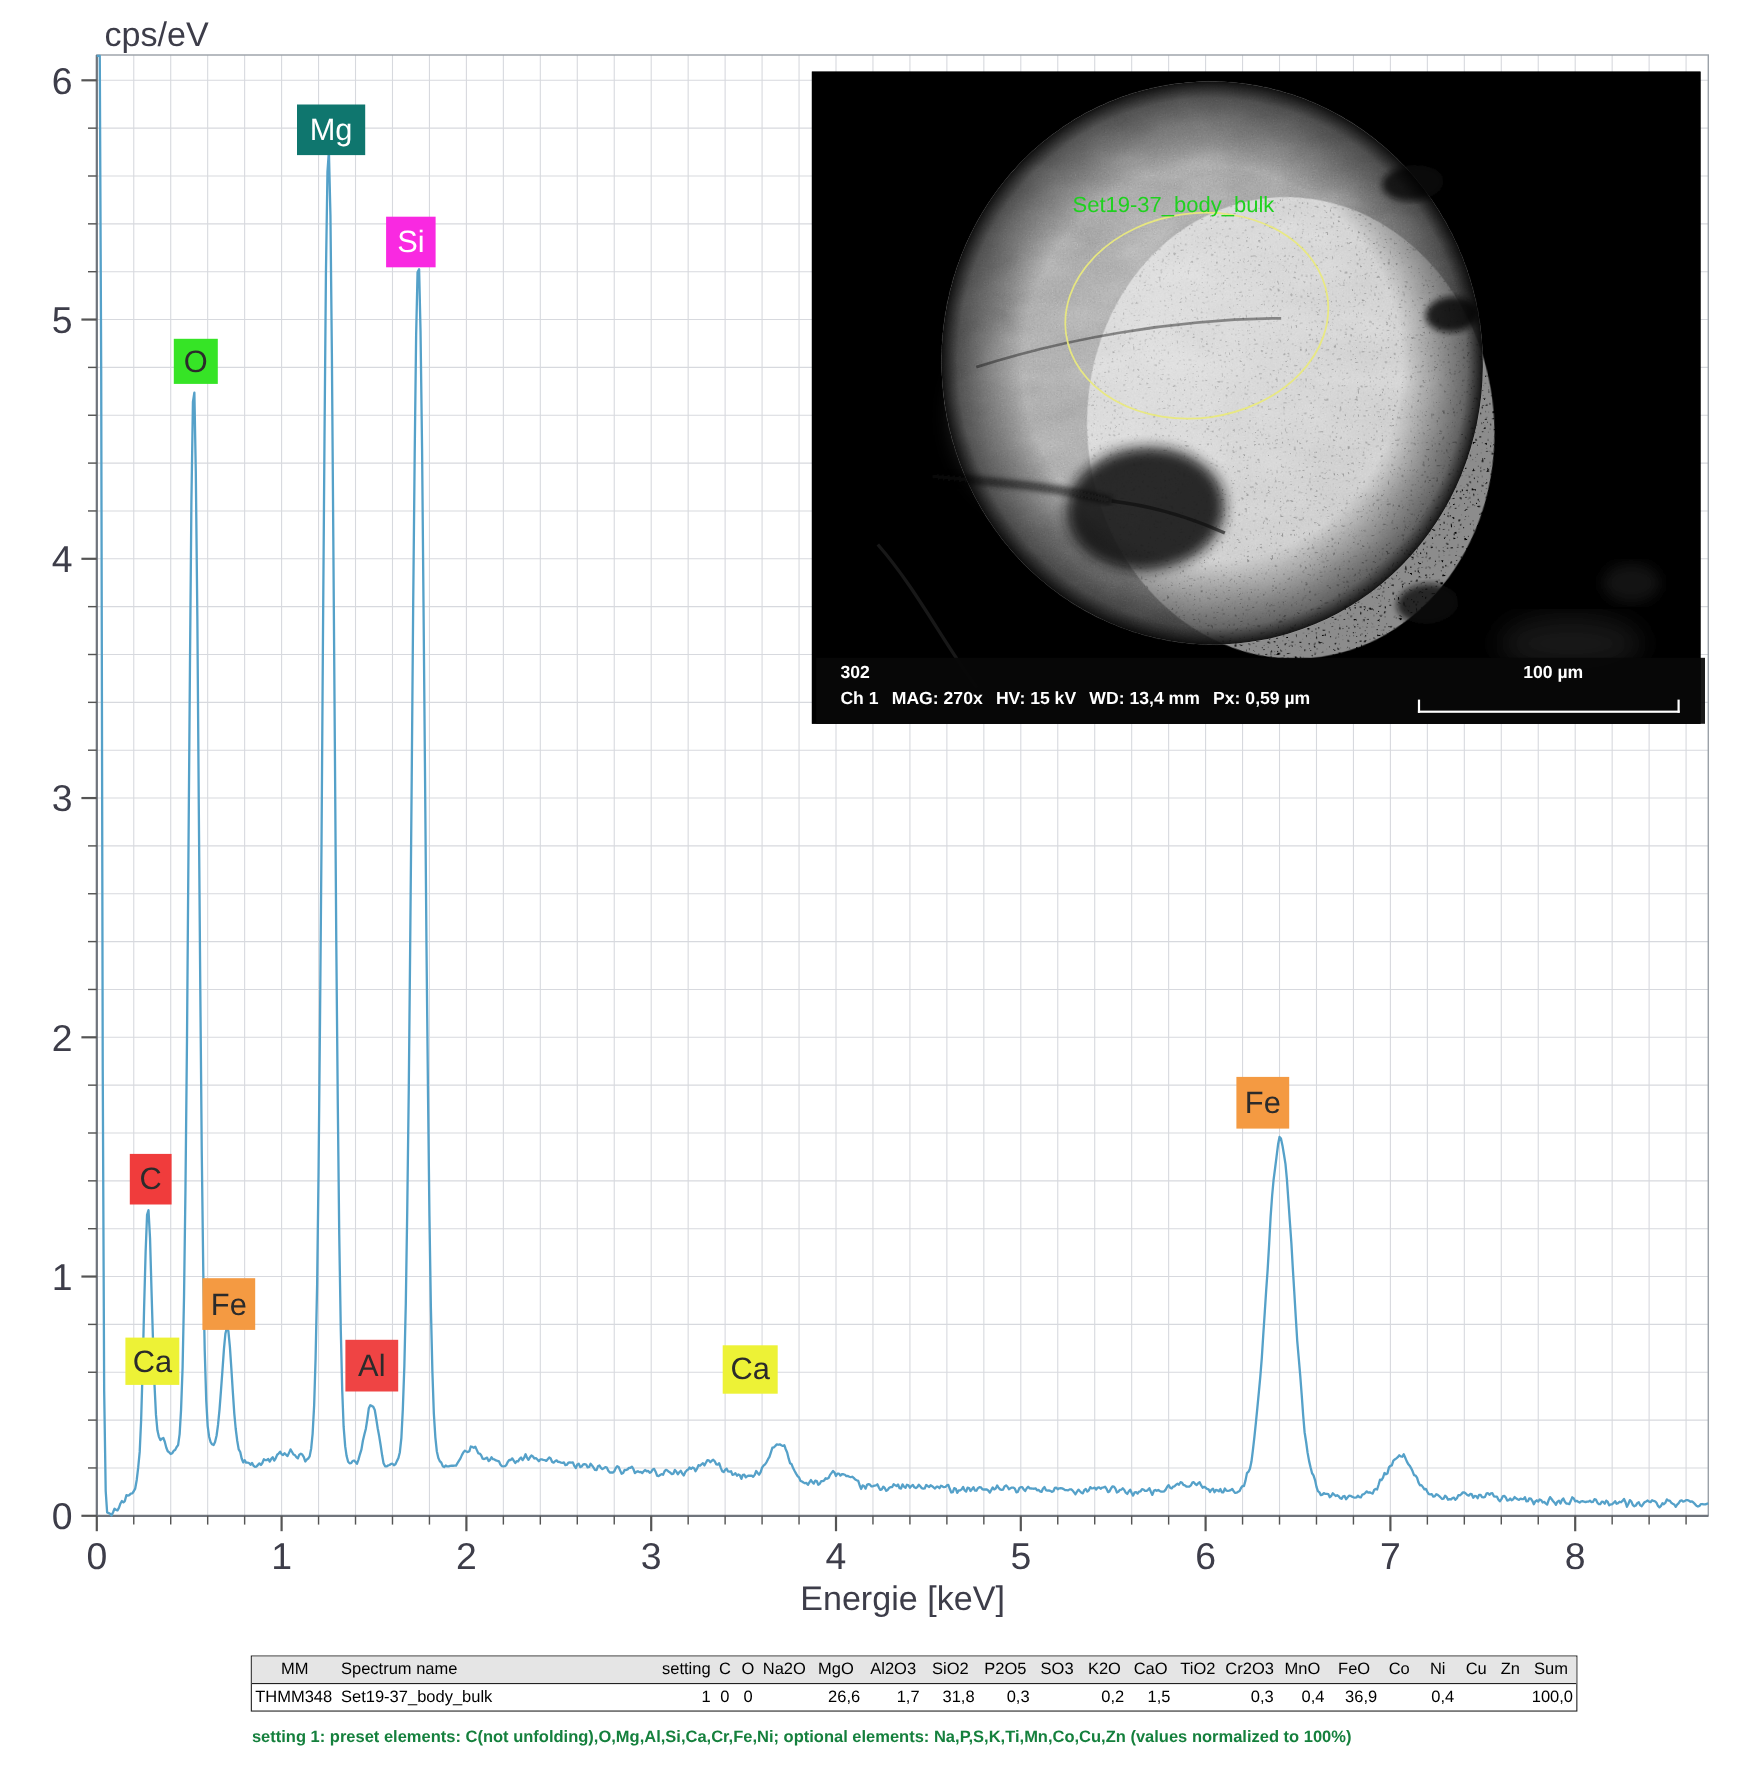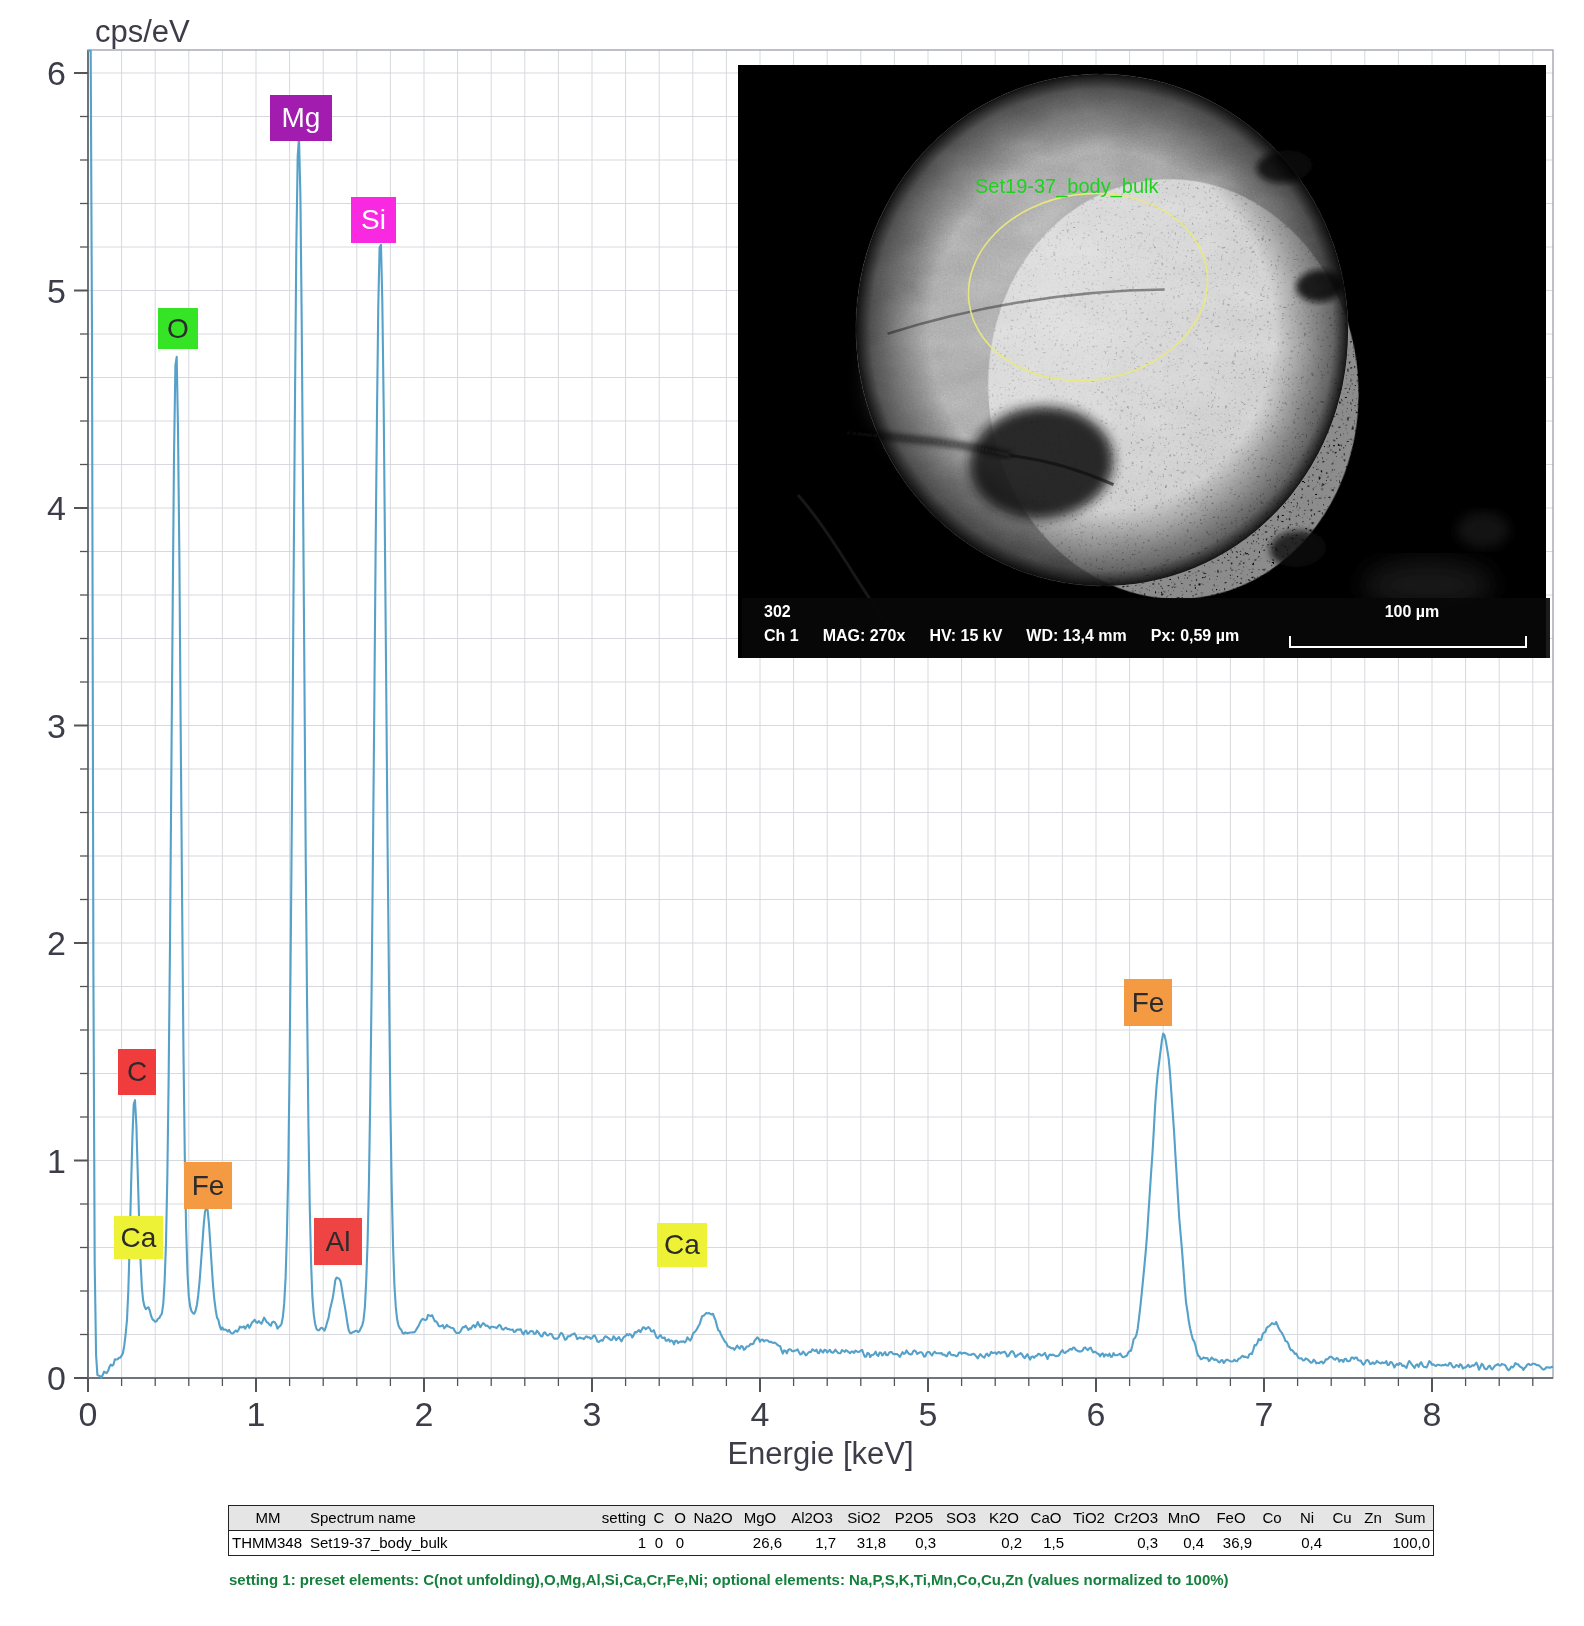--- a/index.html
+++ b/index.html
@@ -10,21 +10,21 @@
   #ylab{left:95px;top:14px;font-size:31px;}
   #xlab{left:88px;top:1436px;width:1465px;text-align:center;font-size:31px;}
   .el-label{position:absolute;display:flex;align-items:center;justify-content:center;
             font-size:28px;line-height:1;}
   
   #sem-inset{position:absolute;left:738px;top:65px;width:808px;height:593px;background:#000;}
   #sem-svg{position:absolute;left:0;top:0;}
   #sem-caption{position:absolute;left:4px;bottom:0;width:808px;height:60px;background:rgba(8,8,8,.92);
                color:#fff;font-weight:bold;font-size:16px;}
   #sem-frame-id{position:absolute;left:22px;top:5px;}
-  #sem-info{position:absolute;left:22px;top:29px;display:flex;gap:24px;white-space:nowrap;}
+  #sem-info{position:absolute;left:22px;top:29px;display:flex;gap:12px;white-space:nowrap;}
   #sem-scale-text{position:absolute;left:600px;top:5px;width:140px;text-align:center;}
   #sem-scale-line{position:absolute;left:547px;top:48px;width:238px;height:2px;background:#fff;}
   .scale-tick{position:absolute;top:38px;width:2px;height:12px;background:#fff;}
   
   #table-block{position:absolute;left:228px;top:1505px;}
   #eds-table{border:1.2px solid #222;display:inline-block;background:#fff;}
   .trow{display:flex;}
   .trow.head{background:#e5e5e5;border-bottom:1.2px solid #222;}
   .tcell{box-sizing:border-box;padding:3px 3px 4px 3px;font-size:15px;color:#000;
          display:flex;align-items:center;white-space:nowrap;overflow:visible;}
@@ -214,21 +214,21 @@
     </svg>
 
   <div id="ylab" class="axis-title">cps/eV</div>
   <div id="xlab" class="axis-title">Energie [keV]</div>
 
   <div id="labels-layer">
       <div class="el-label" style="left: 118px; top: 1049px; width: 38px; height: 46px; background: rgb(240, 60, 60); color: rgb(43, 43, 43);">C</div>
       <div class="el-label" style="left: 114px; top: 1216px; width: 49px; height: 43px; background: rgb(237, 242, 54); color: rgb(43, 43, 43);">Ca</div>
       <div class="el-label" style="left: 184px; top: 1162px; width: 48px; height: 47px; background: rgb(244, 154, 66); color: rgb(43, 43, 43);">Fe</div>
       <div class="el-label" style="left: 158px; top: 308px; width: 40px; height: 41px; background: rgb(54, 228, 38); color: rgb(43, 43, 43);">O</div>
-      <div class="el-label" style="left: 270px; top: 95px; width: 62px; height: 46px; background: #a21caf; color: rgb(255, 255, 255);">Mg</div>
+      <div class="el-label" style="left: 270px; top: 95px; width: 62px; height: 46px; background: #0f766e; color: rgb(255, 255, 255);">Mg</div>
       <div class="el-label" style="left: 314px; top: 1218px; width: 48px; height: 47px; background: #ef4444; color: rgb(43, 43, 43);">Al</div>
       <div class="el-label" style="left: 351px; top: 197px; width: 45px; height: 46px; background: rgb(249, 41, 225); color: rgb(255, 255, 255);">Si</div>
       <div class="el-label" style="left: 657px; top: 1223px; width: 50px; height: 44px; background: rgb(237, 242, 54); color: rgb(43, 43, 43);">Ca</div>
       <div class="el-label" style="left: 1124px; top: 979px; width: 48px; height: 47px; background: rgb(244, 154, 66); color: rgb(43, 43, 43);">Fe</div>
     </div>
 
   <div id="sem-inset">
     <svg id="sem-svg" width="808" height="593">
       <defs>
         <radialGradient id="sphg" cx="42%" cy="38%" r="68%">

